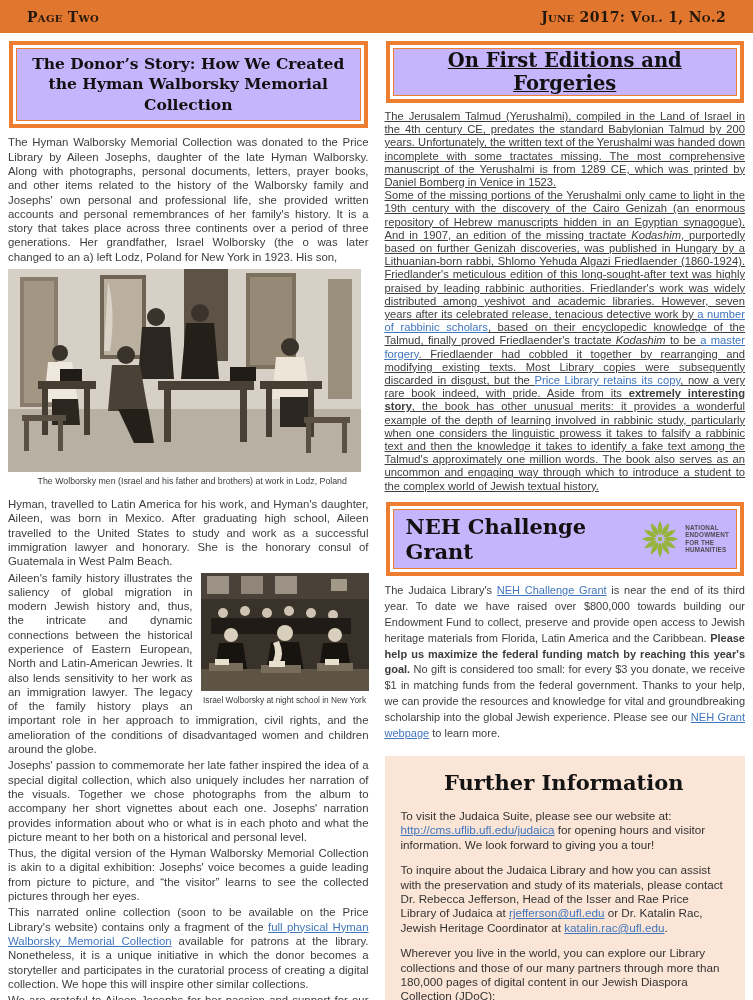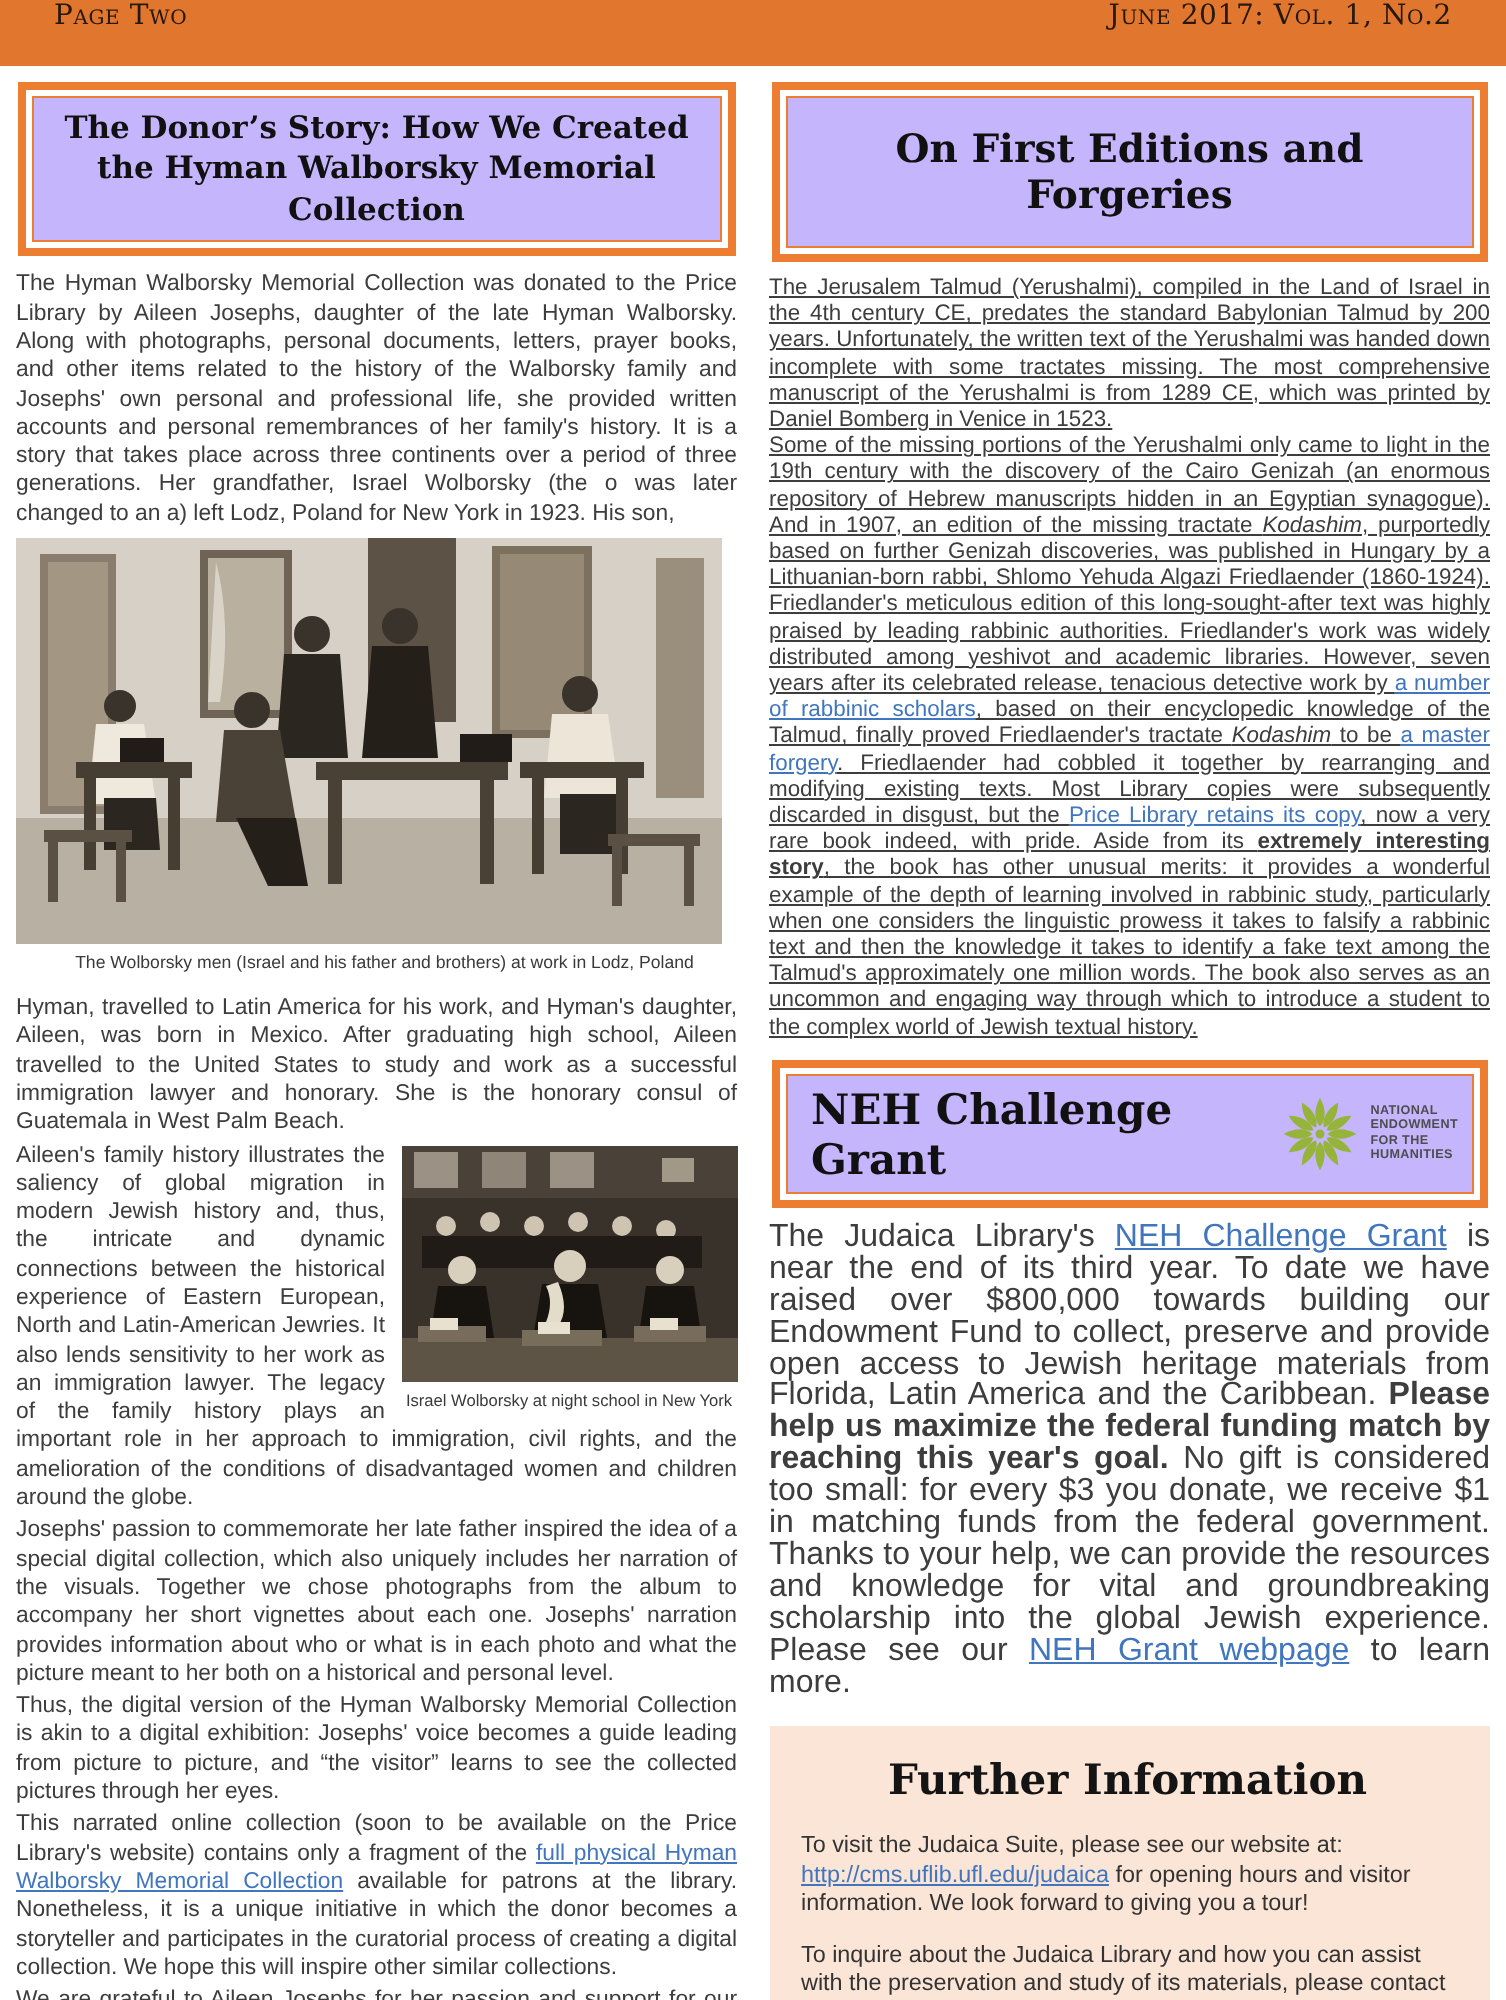--- a/index.html
+++ b/index.html
@@ -6,41 +6,41 @@
   html,body { width:753px; }
   body {
     width:753px; height:1000px; background:#ffffff; overflow:hidden;
     font-family:"Liberation Sans", sans-serif; color:#3d3d3d;
   }
   :root { --accent:#e1762f; --frame:#ed7d31; --peach:#fbe5d6; --link:#4176be; }
 
   
   .topbar {
     height:33px; background:var(--accent);
-    display:flex; justify-content:space-between; 
+    display:flex; justify-content:space-between; align-items:center;
     padding:0 27px;
     font-family:"DejaVu Serif", serif; font-variant:small-caps;
-    font-size:14px; font-weight:400; color:#25180c; letter-spacing:.3px;
+    font-size:14px; font-weight:700; color:#25180c; letter-spacing:.3px;
   }
 
   .columns { display:flex; gap:16px; padding:6px 8px 0 8px; }
   .col { width:361px; }
 
   
   .frame {
     border:1px solid var(--frame);
     outline:4px solid var(--frame); outline-offset:3px;
     background:#c4b5fd; margin:9px 8px 14px 8px;
   }
   .headline {
     font-family:"DejaVu Serif", serif; font-weight:bold; color:#111;
     text-align:center;
   }
   .headline.left-title { font-size:15.5px; line-height:1.32; padding:5px 10px; }
-  .headline.right-title { font-size:19.5px; padding:14px 6px; }
+  .headline.right-title { font-size:19.5px; padding:0 6px;text-decoration:underline; }
 
   
   .body-p {
     font-size:11.4px; line-height:14.3px; text-align:justify; color:#3d3d3d;
   }
   .rt .body-p { font-size:11.2px; line-height:13.2px;text-decoration:underline; }
   .body-p .bold { font-weight:bold; }
   .body-p .italic { font-style:italic; }
   a { color:var(--link); text-decoration:underline; cursor:pointer; }
 
@@ -65,21 +65,21 @@
     display:flex; align-items:center; justify-content:space-between;
     padding:4px 5px 4px 12px; margin-top:16px;
   }
   .neh-title { font-family:"DejaVu Serif", serif; font-weight:bold; font-size:21px; color:#111; }
   .neh-logo { display:flex; align-items:center; gap:4px; padding-right:2px; }
   .neh-logo svg { width:42px; height:42px; }
   .neh-logo-text {
     font-size:6.3px; line-height:7.6px; font-weight:bold; color:#4d4d4f;
     letter-spacing:.2px; text-transform:uppercase;
   }
-  .neh-para { font-size:16px; line-height:15.9px; text-align:justify; margin-top:14px; }
+  .neh-para { font-size:11px; line-height:15.9px; text-align:justify; margin-top:14px; }
   .neh-para .bold { font-weight:bold; }
 
   
   .further {
     background:var(--peach); margin-top:14px; padding:14px 18px 16px 16px;
     min-height:248px;
   }
   .further-title {
     font-family:"DejaVu Serif", serif; font-weight:bold; font-size:21px; color:#141414;
     margin-bottom:14px;

